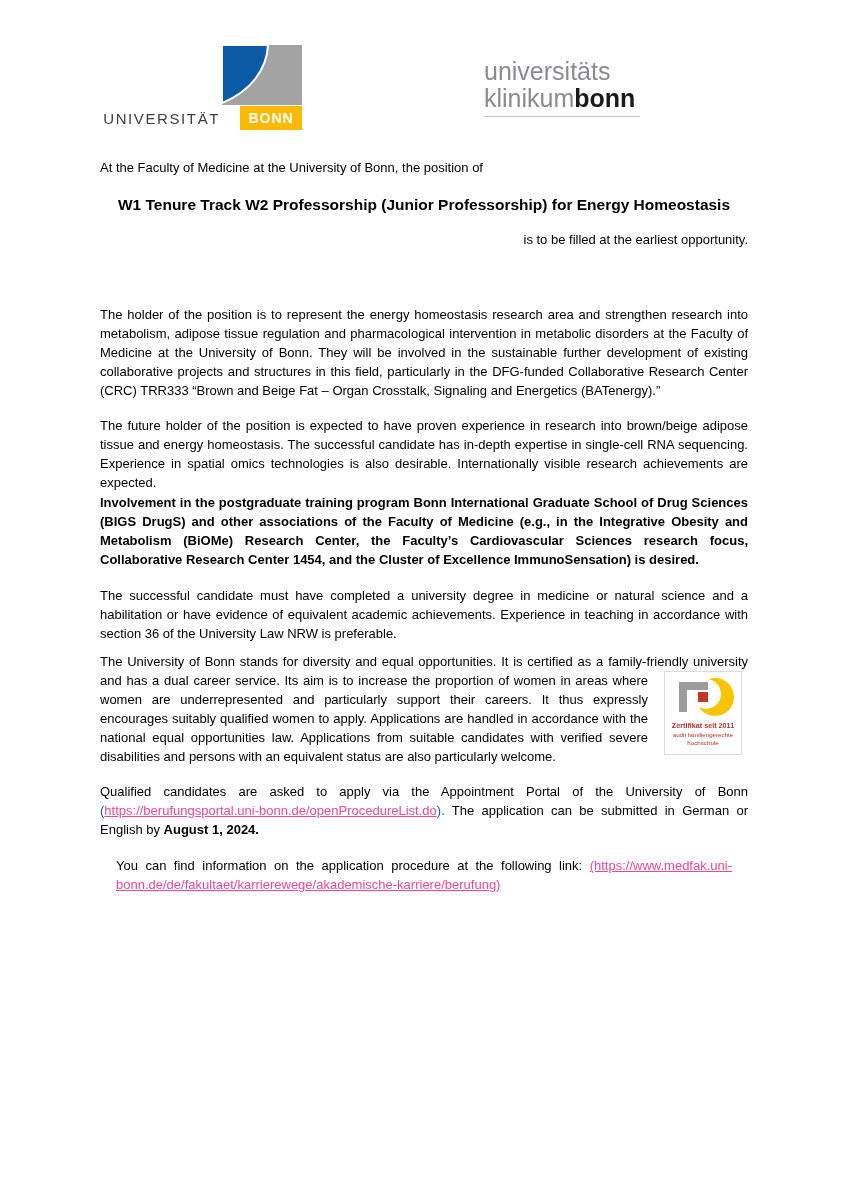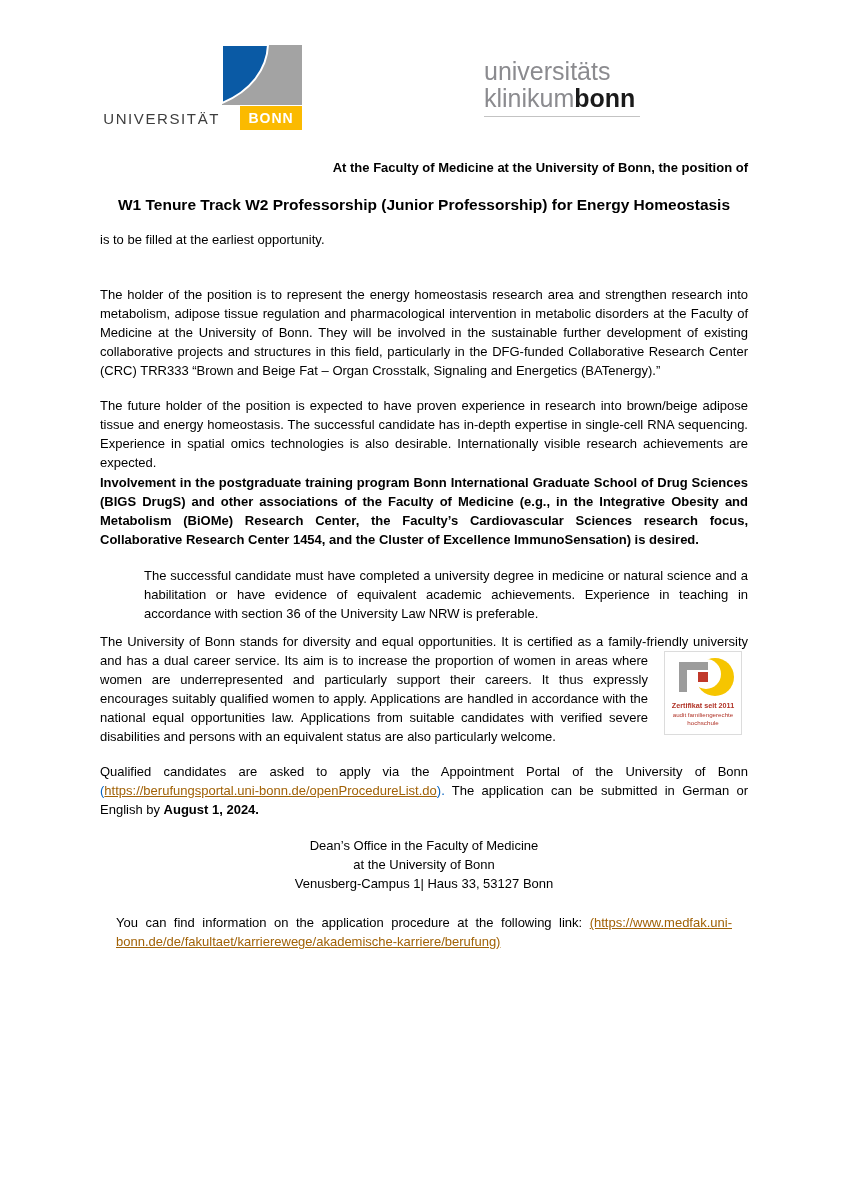--- a/index.html
+++ b/index.html
@@ -18,35 +18,35 @@
   .ukb-logo{position:absolute;left:468px;top:56px;display:flex;align-items:flex-start;}
   .ukb-mark{font-size:58px;line-height:58px;color:#8b8b8f;letter-spacing:-1px;margin-top:-2px;}
   .ukb-text{margin-left:16px;padding-top:2px;}
   .ukb-line1{font-size:25px;line-height:27px;color:#8b8b8f;}
   .ukb-line2{font-size:25px;line-height:27px;color:#8b8b8f;}
   .ukb-line2 b{color:#1a1a1a;}
   .ukb-rule{border-top:1px solid #c3c3c3;margin-top:4px;width:156px;}
 
   
   .content{position:absolute;left:100px;top:158px;width:648px;font-size:13px;line-height:19px;}
-  .intro{text-align:right;margin:0;font-weight:bold;}
+  .intro{text-align:left;margin:0;}
   .title{margin:15px auto 12px;max-width:620px;text-align:center;font-size:15.5px;font-weight:bold;line-height:26px;}
-  .subtitle{text-align:left;margin:0 0 36px;}
+  .subtitle{text-align:right;margin:0 0 56px;}
   .para{text-align:justify;margin:0 0 16px;}
   .para.p2{margin-bottom:1px;}
   .para.p3{margin-bottom:17px;font-weight:bold;}
-  .para.p4{margin-bottom:9px;margin-left:44px;}
+  .para.p4{margin-bottom:9px;}
   .para.p5{margin-bottom:16px;}
   .para.p6{margin-bottom:17px;}
 
   .cert-spacer{float:right;width:0;height:19px;}
   .cert-box{float:right;clear:right;width:84px;height:84px;margin:0 0 6px 16px;}
   .cert-box svg{display:block;}
 
-  a.link{color:#a16207;text-decoration:underline;cursor:pointer;}
+  a.link{color:#ec4899;text-decoration:underline;cursor:pointer;}
   .link-plain{color:#0563C1;}
 
   .address{text-align:center;margin:0 0 20px;}
   .info{text-align:justify;margin:16px;}
   b{font-weight:bold;}
 </style>
 </head>
 <body>
 
 <div class="page">
@@ -99,22 +99,17 @@
           <text x="39" y="57" text-anchor="middle" font-size="7.2" font-weight="bold" fill="#B03226">Zertifikat seit 2011</text>
           <text x="39" y="66" text-anchor="middle" font-size="6.2" fill="#B03226">audit familiengerechte</text>
           <text x="39" y="74" text-anchor="middle" font-size="6.2" fill="#B03226">hochschule</text>
         </svg>
       </span>
       <span>The University of Bonn stands for diversity and equal opportunities. It is certified as a family-friendly university and has a dual career service. Its aim is to increase the proportion of women in areas where women are underrepresented and particularly support their careers. It thus expressly encourages suitably qualified women to apply. Applications are handled in accordance with the national equal opportunities law. Applications from suitable candidates with verified severe disabilities and persons with an equivalent status are also particularly welcome.</span>
     </p>
 
     <p class="para p6"><span>Qualified candidates are asked to apply via the Appointment Portal of the University of Bonn </span><span class="link-plain">(</span><a class="link">https://berufungsportal.uni-bonn.de/openProcedureList.do</a><span class="link-plain">).</span><span> The application can be submitted in German or English by </span><b>August 1, 2024.</b></p>
 
-    <div class="address">
-      <div>Dean’s Office in the Faculty of Medicine</div>
-      <div>at the University of Bonn</div>
-      <div>Venusberg-Campus 1| Haus 33, 53127 Bonn</div>
-    </div>
 
     <p class="info"><span>You can find information on the application procedure at the following link: </span><a class="link">(https://www.medfak.uni-bonn.de/de/fakultaet/karrierewege/akademische-karriere/berufung)</a></p>
 
   </div>
 </div>
 
 </body></html>

